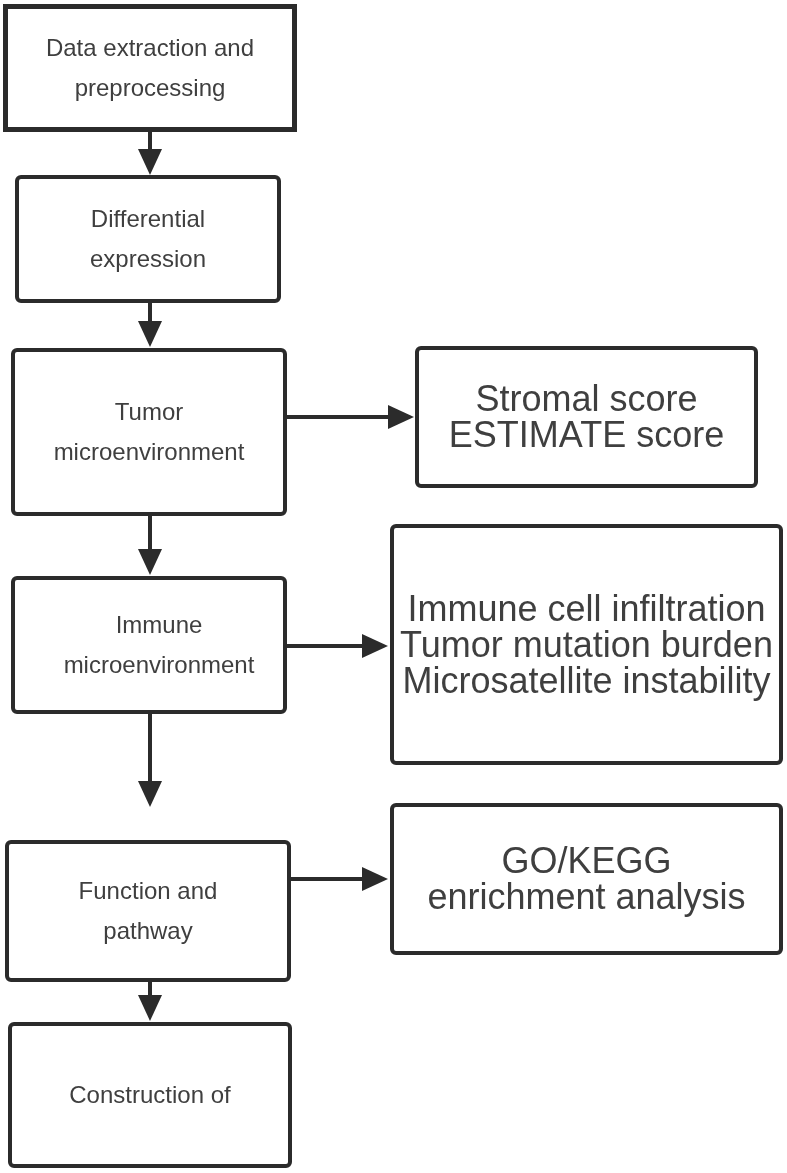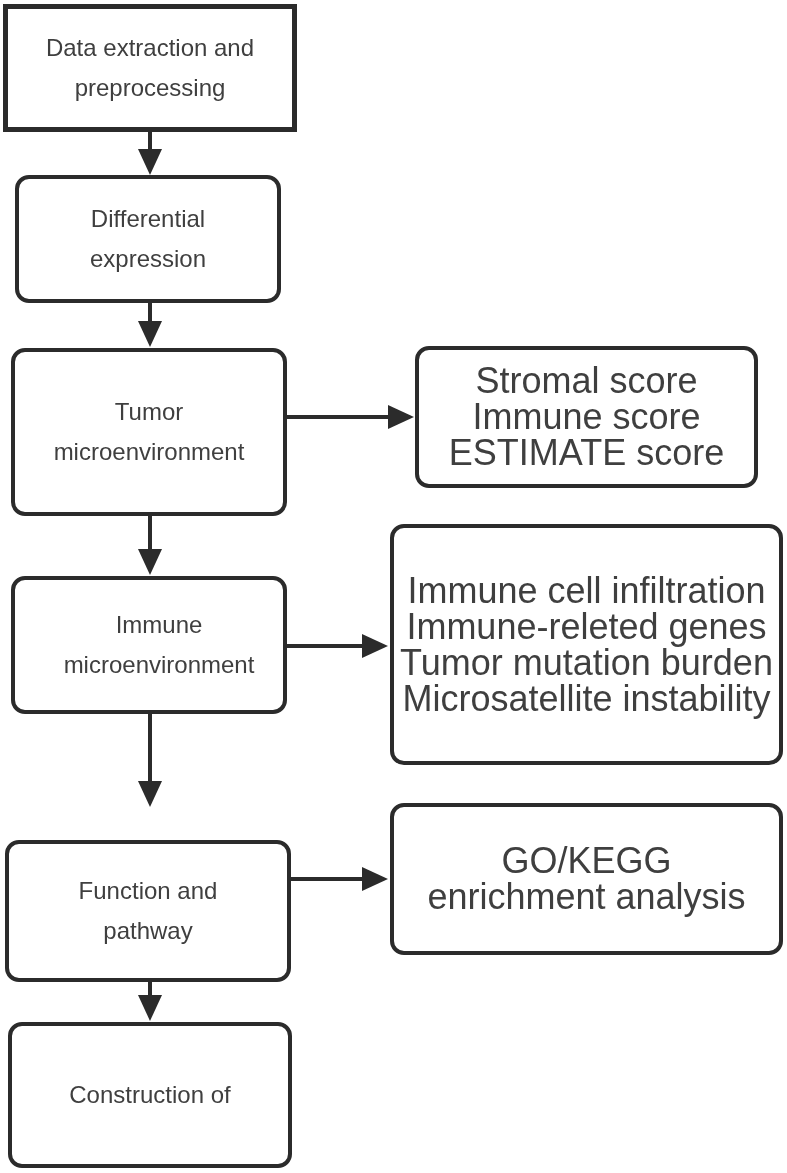--- a/index.html
+++ b/index.html
@@ -25,21 +25,21 @@
     flex-direction: column;
     align-items: center;
     justify-content: center;
     text-align: center;
   }
   .node.sharp {
     border-radius: 0;
     border-width: 5px;
   }
   .node.round {
-    border-radius: 14px;
+    border-radius: 6px;
   }
   .node.col-left .ln {
     font-size: 24px;
     line-height: 40px;
     white-space: nowrap;
   }
   .node.col-right .ln {
     font-size: 36px;
     line-height: 36px;
     white-space: nowrap;
@@ -111,32 +111,30 @@
     <div class="ln">expression</div>
   </div>
 
   <div class="node round col-left" style="left:11px; top:348px; width:276px; height:168px;">
     <div class="ln">Tumor</div>
     <div class="ln">microenvironment</div>
   </div>
 
   <div class="node round col-right" style="left:415px; top:346px; width:343px; height:142px;">
     <div class="ln">Stromal score</div>
-    <div class="ln">Immune score</div>
     <div class="ln">ESTIMATE score</div>
   </div>
 
   <div class="node round col-left" style="left:11px; top:576px; width:276px; height:138px;padding-left:20px;">
     <div class="ln">Immune</div>
     <div class="ln">microenvironment</div>
   </div>
 
   <div class="node round col-right" style="left:390px; top:524px; width:393px; height:241px;">
     <div class="ln">Immune cell infiltration</div>
-    <div class="ln">Immune-releted genes</div>
     <div class="ln">Tumor mutation burden</div>
     <div class="ln">Microsatellite instability</div>
   </div>
 
   <div class="node round col-left" style="left:5px; top:840px; width:286px; height:142px;">
     <div class="ln">Function and</div>
     <div class="ln">pathway</div>
   </div>
 
   <div class="node round col-right" style="left:390px; top:803px; width:393px; height:152px;text-align:right;">

